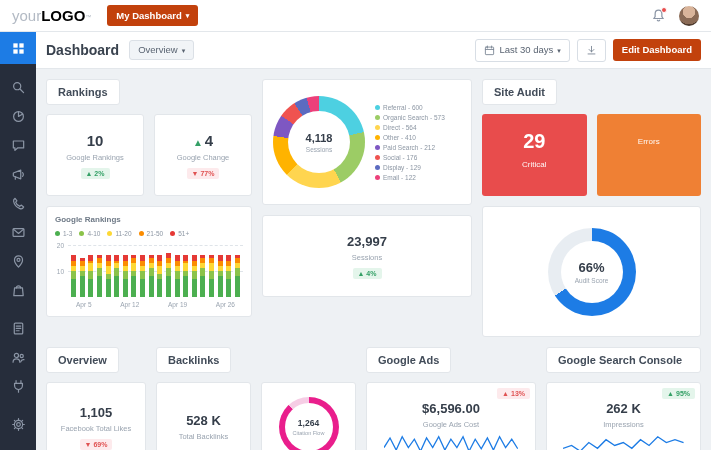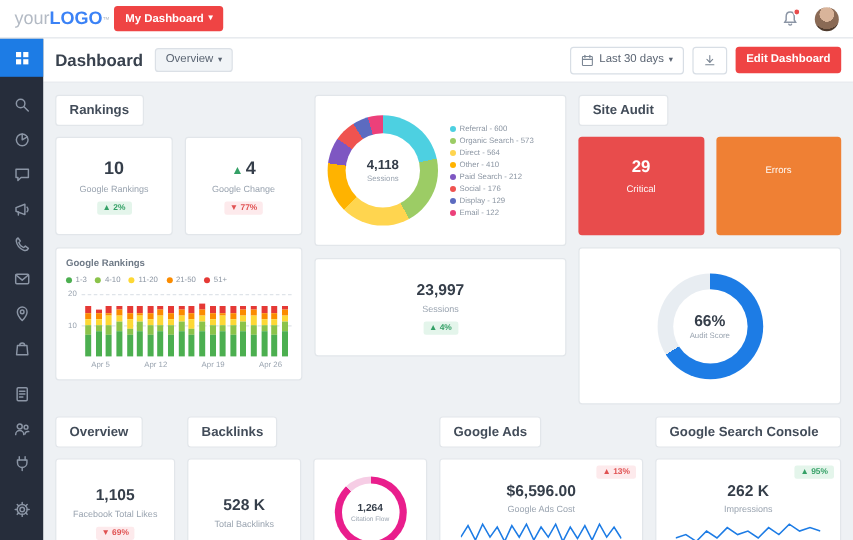--- a/index.html
+++ b/index.html
@@ -2,26 +2,26 @@
 <html><head>
 <meta charset="utf-8">
 <style>
   *{box-sizing:border-box;margin:0;padding:0}
   html,body{width:711px;height:450px;}
   body{font-family:"Liberation Sans",sans-serif;background:#eef1f4;overflow:hidden}
   .app{position:relative;width:711px;height:450px;overflow:hidden}
 
   
   .header{position:absolute;top:0;left:0;width:711px;height:32px;background:#fff;border-bottom:1px solid #e3e7eb;display:flex;align-items:center;padding:0 12px;z-index:5}
-  .logo{display:flex;align-items:center;margin-right:4px}
+  .logo{display:flex;align-items:center;margin-right:16px}
   .logo-your{color:#b3bac4;font-size:15px;font-weight:400}
-  .logo-logo{color:#3b82f6;font-size:15px;font-weight:800}
+  .logo-logo{color:#000000;font-size:15px;font-weight:800}
   .logo-tm{color:#b3bac4;font-size:6px;margin-top:2px}
   .btn{display:inline-flex;align-items:center;gap:4px;border:none;border-radius:3px;cursor:pointer;font-family:inherit;line-height:1}
-  .btn-primary{background:#ef4444;color:#fff;font-size:9.5px;font-weight:700;padding:6px 9px}
+  .btn-primary{background:#c2410c;color:#fff;font-size:9.5px;font-weight:700;padding:6px 9px}
   .btn-light{background:#fff;border:1px solid #d8dee5;color:#5a6472;font-size:9.5px;padding:5px 8px}
   .btn-gray{background:#f1f4f7;border:1px solid #dbe0e6;color:#5a6472;font-size:9.5px;padding:4px 8px}
   .caret{font-size:7px;line-height:1}
   .header-right{margin-left:auto;display:flex;align-items:center;gap:12px}
   .bell-wrap{position:relative;width:16px;height:16px}
   .notif-dot{position:absolute;top:-1px;right:0;width:6px;height:6px;background:#e84c4c;border:1px solid #fff;border-radius:50%}
   .avatar{width:20px;height:20px;border-radius:50%;background:radial-gradient(circle at 50% 30%,#d9b49a 0 35%,#8a6a55 36% 70%,#4f3b2e 71% 100%)}
 
   
   .sidebar{position:absolute;top:32px;left:0;width:36px;height:418px;background:#262d3b;display:flex;flex-direction:column;align-items:center;z-index:4}
@@ -84,21 +84,21 @@
   .donut-panel{height:126px;display:flex;align-items:center;gap:10px;padding:10px}
   .donut{border-radius:50%;position:relative;flex:none}
   .donut-hole{position:absolute;inset:0;margin:auto;background:#fff;border-radius:50%;display:flex;flex-direction:column;align-items:center;justify-content:center;text-align:center}
   .donut-ga{width:92px;height:92px}
   .donut-ga .donut-hole{width:62px;height:62px}
   .donut-val{font-size:11px;font-weight:700;color:#353e4a}
   .donut-sub{font-size:6.5px;color:#9aa4b0;margin-top:2px}
   .ga-legend{display:flex;flex-direction:column;gap:3px}
 
   .alert{border-radius:3px;text-align:center;padding:16px 4px;color:#fff;min-height:82px}
-  .a-val{font-size:14px;font-weight:700}
+  .a-val{font-size:20px;font-weight:700}
   .a-lbl{font-size:8px;margin-top:7px;opacity:.95}
   .gauge-card{height:131px;display:flex;align-items:center;justify-content:center}
   .donut-audit{width:88px;height:88px}
   .donut-audit .donut-hole{width:62px;height:62px}
   .donut-audit .donut-val{font-size:13px}
 
   .r2-card{min-height:90px;display:flex;flex-direction:column;align-items:center;justify-content:center;padding:8px;position:relative;text-align:center}
   .corner-badge{position:absolute;top:5px;right:5px;margin-top:0}
   .donut-cite{width:60px;height:60px}
   .donut-cite .donut-hole{width:48px;height:48px}

